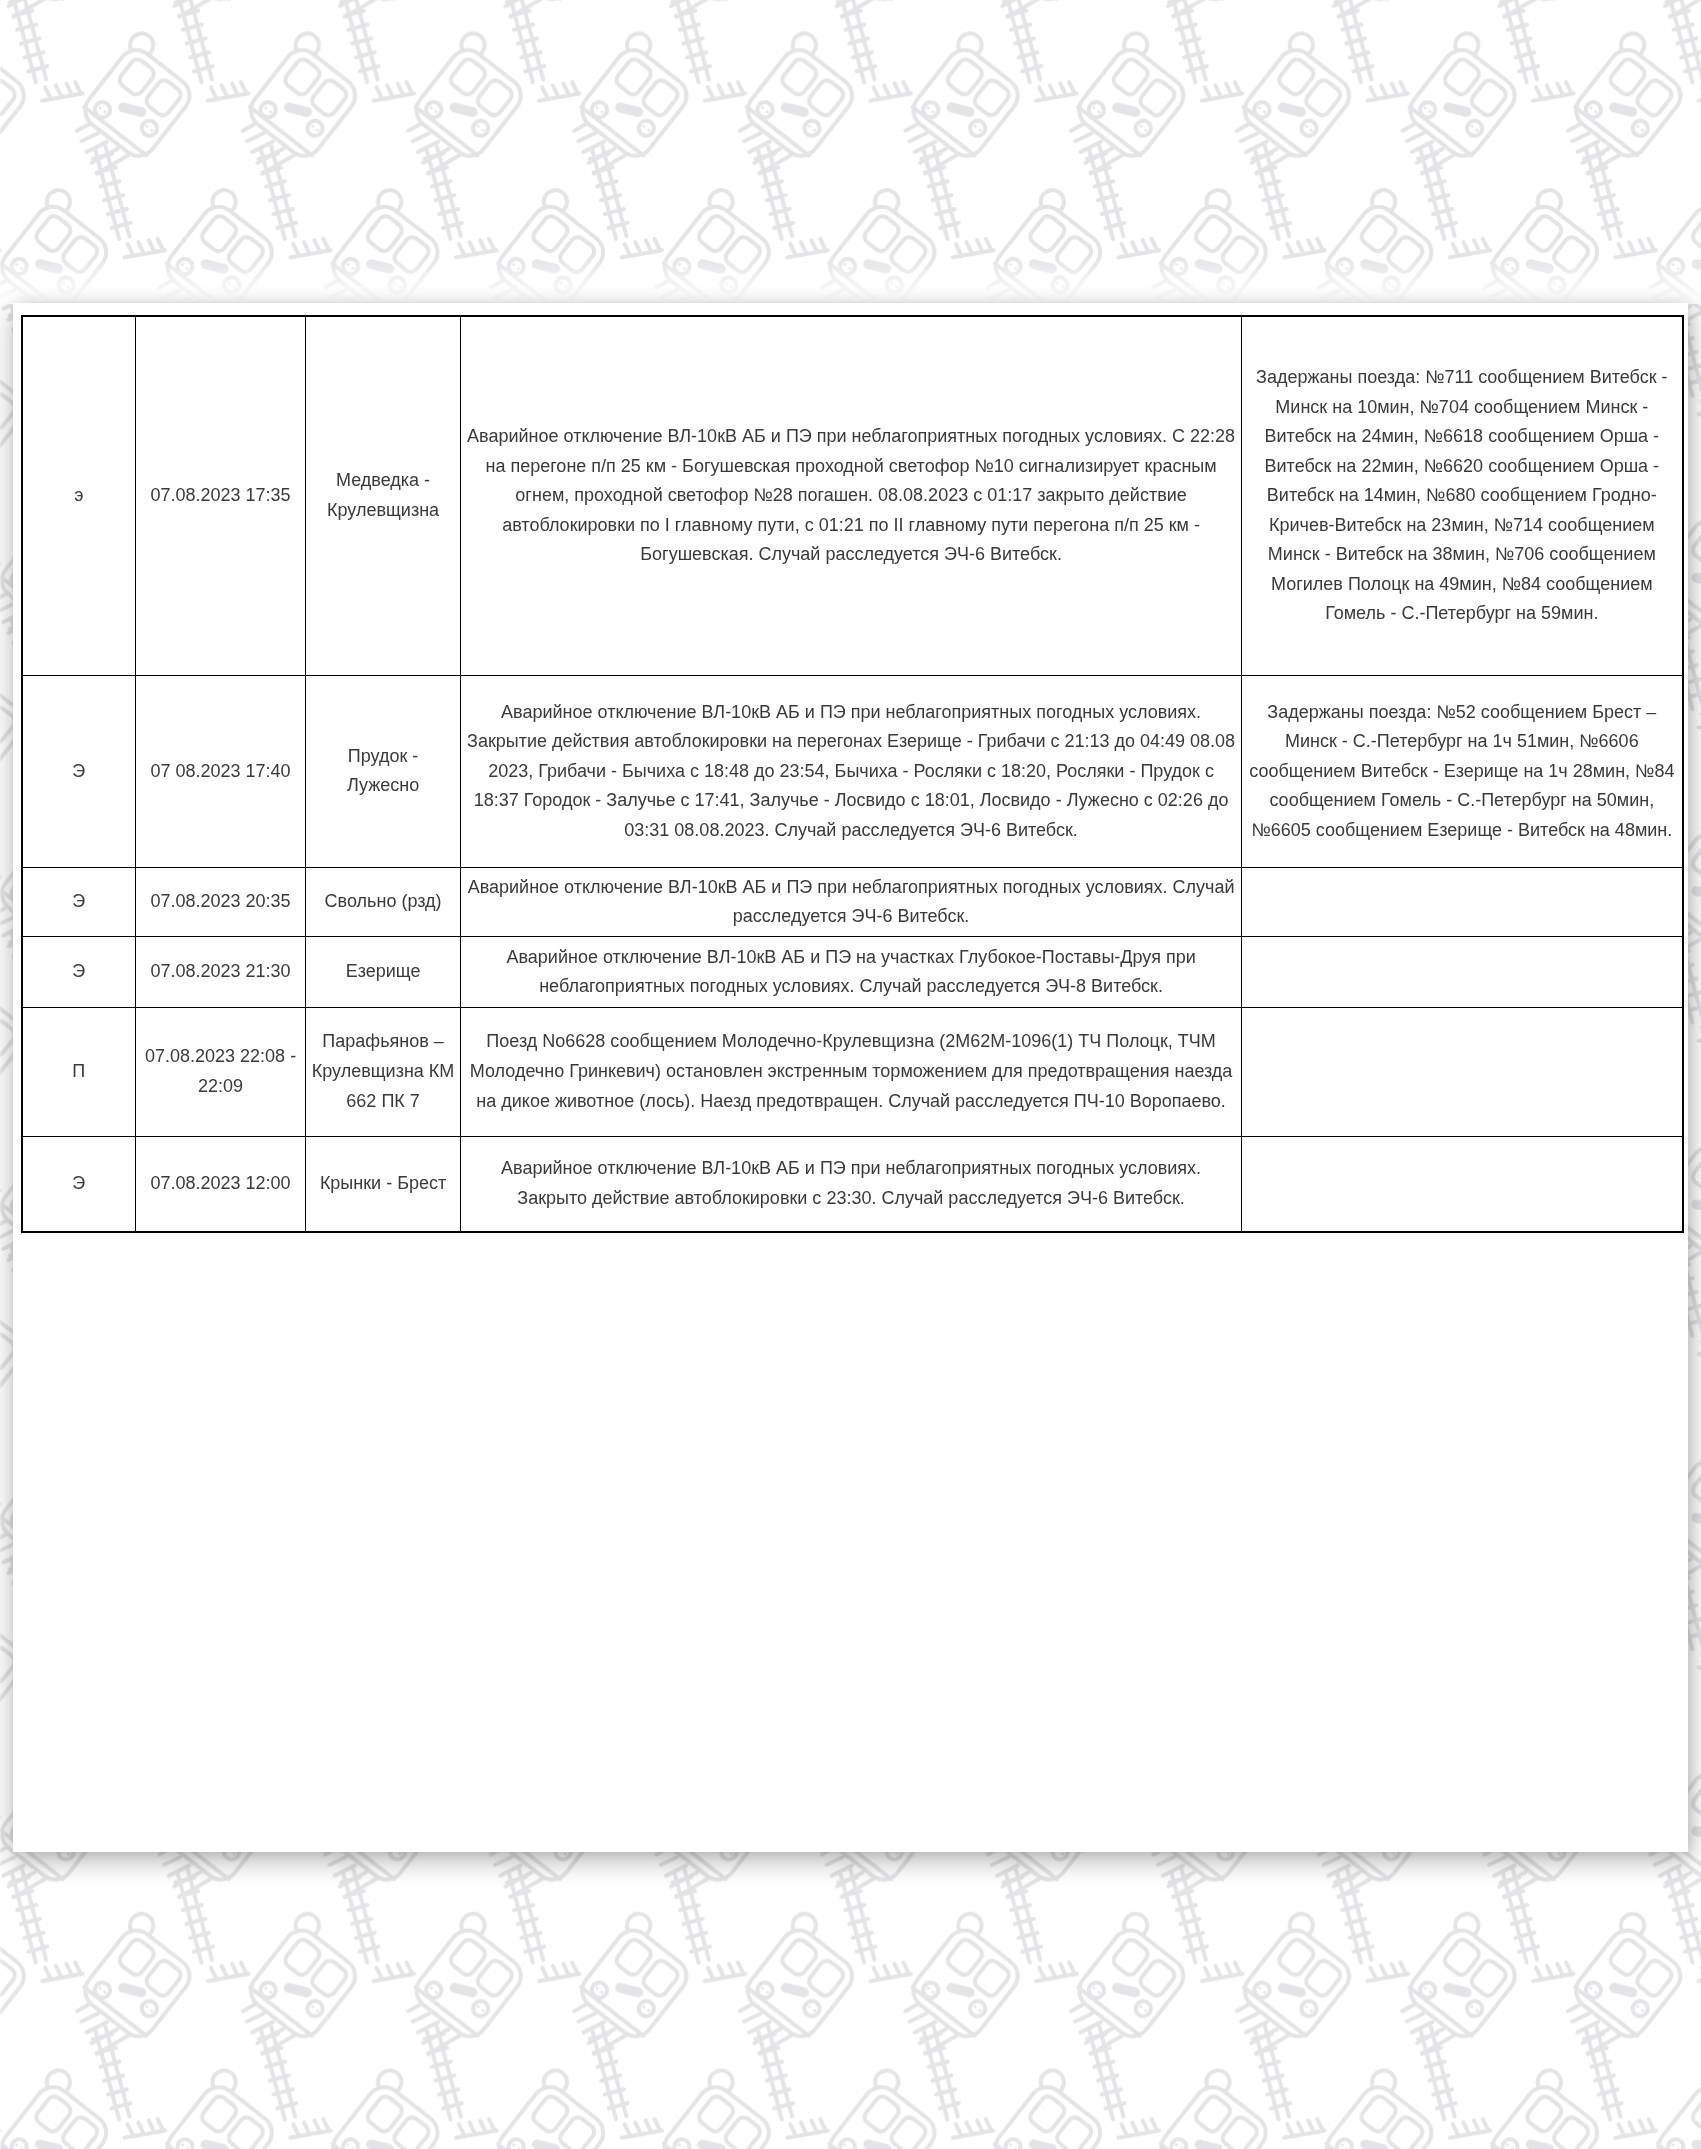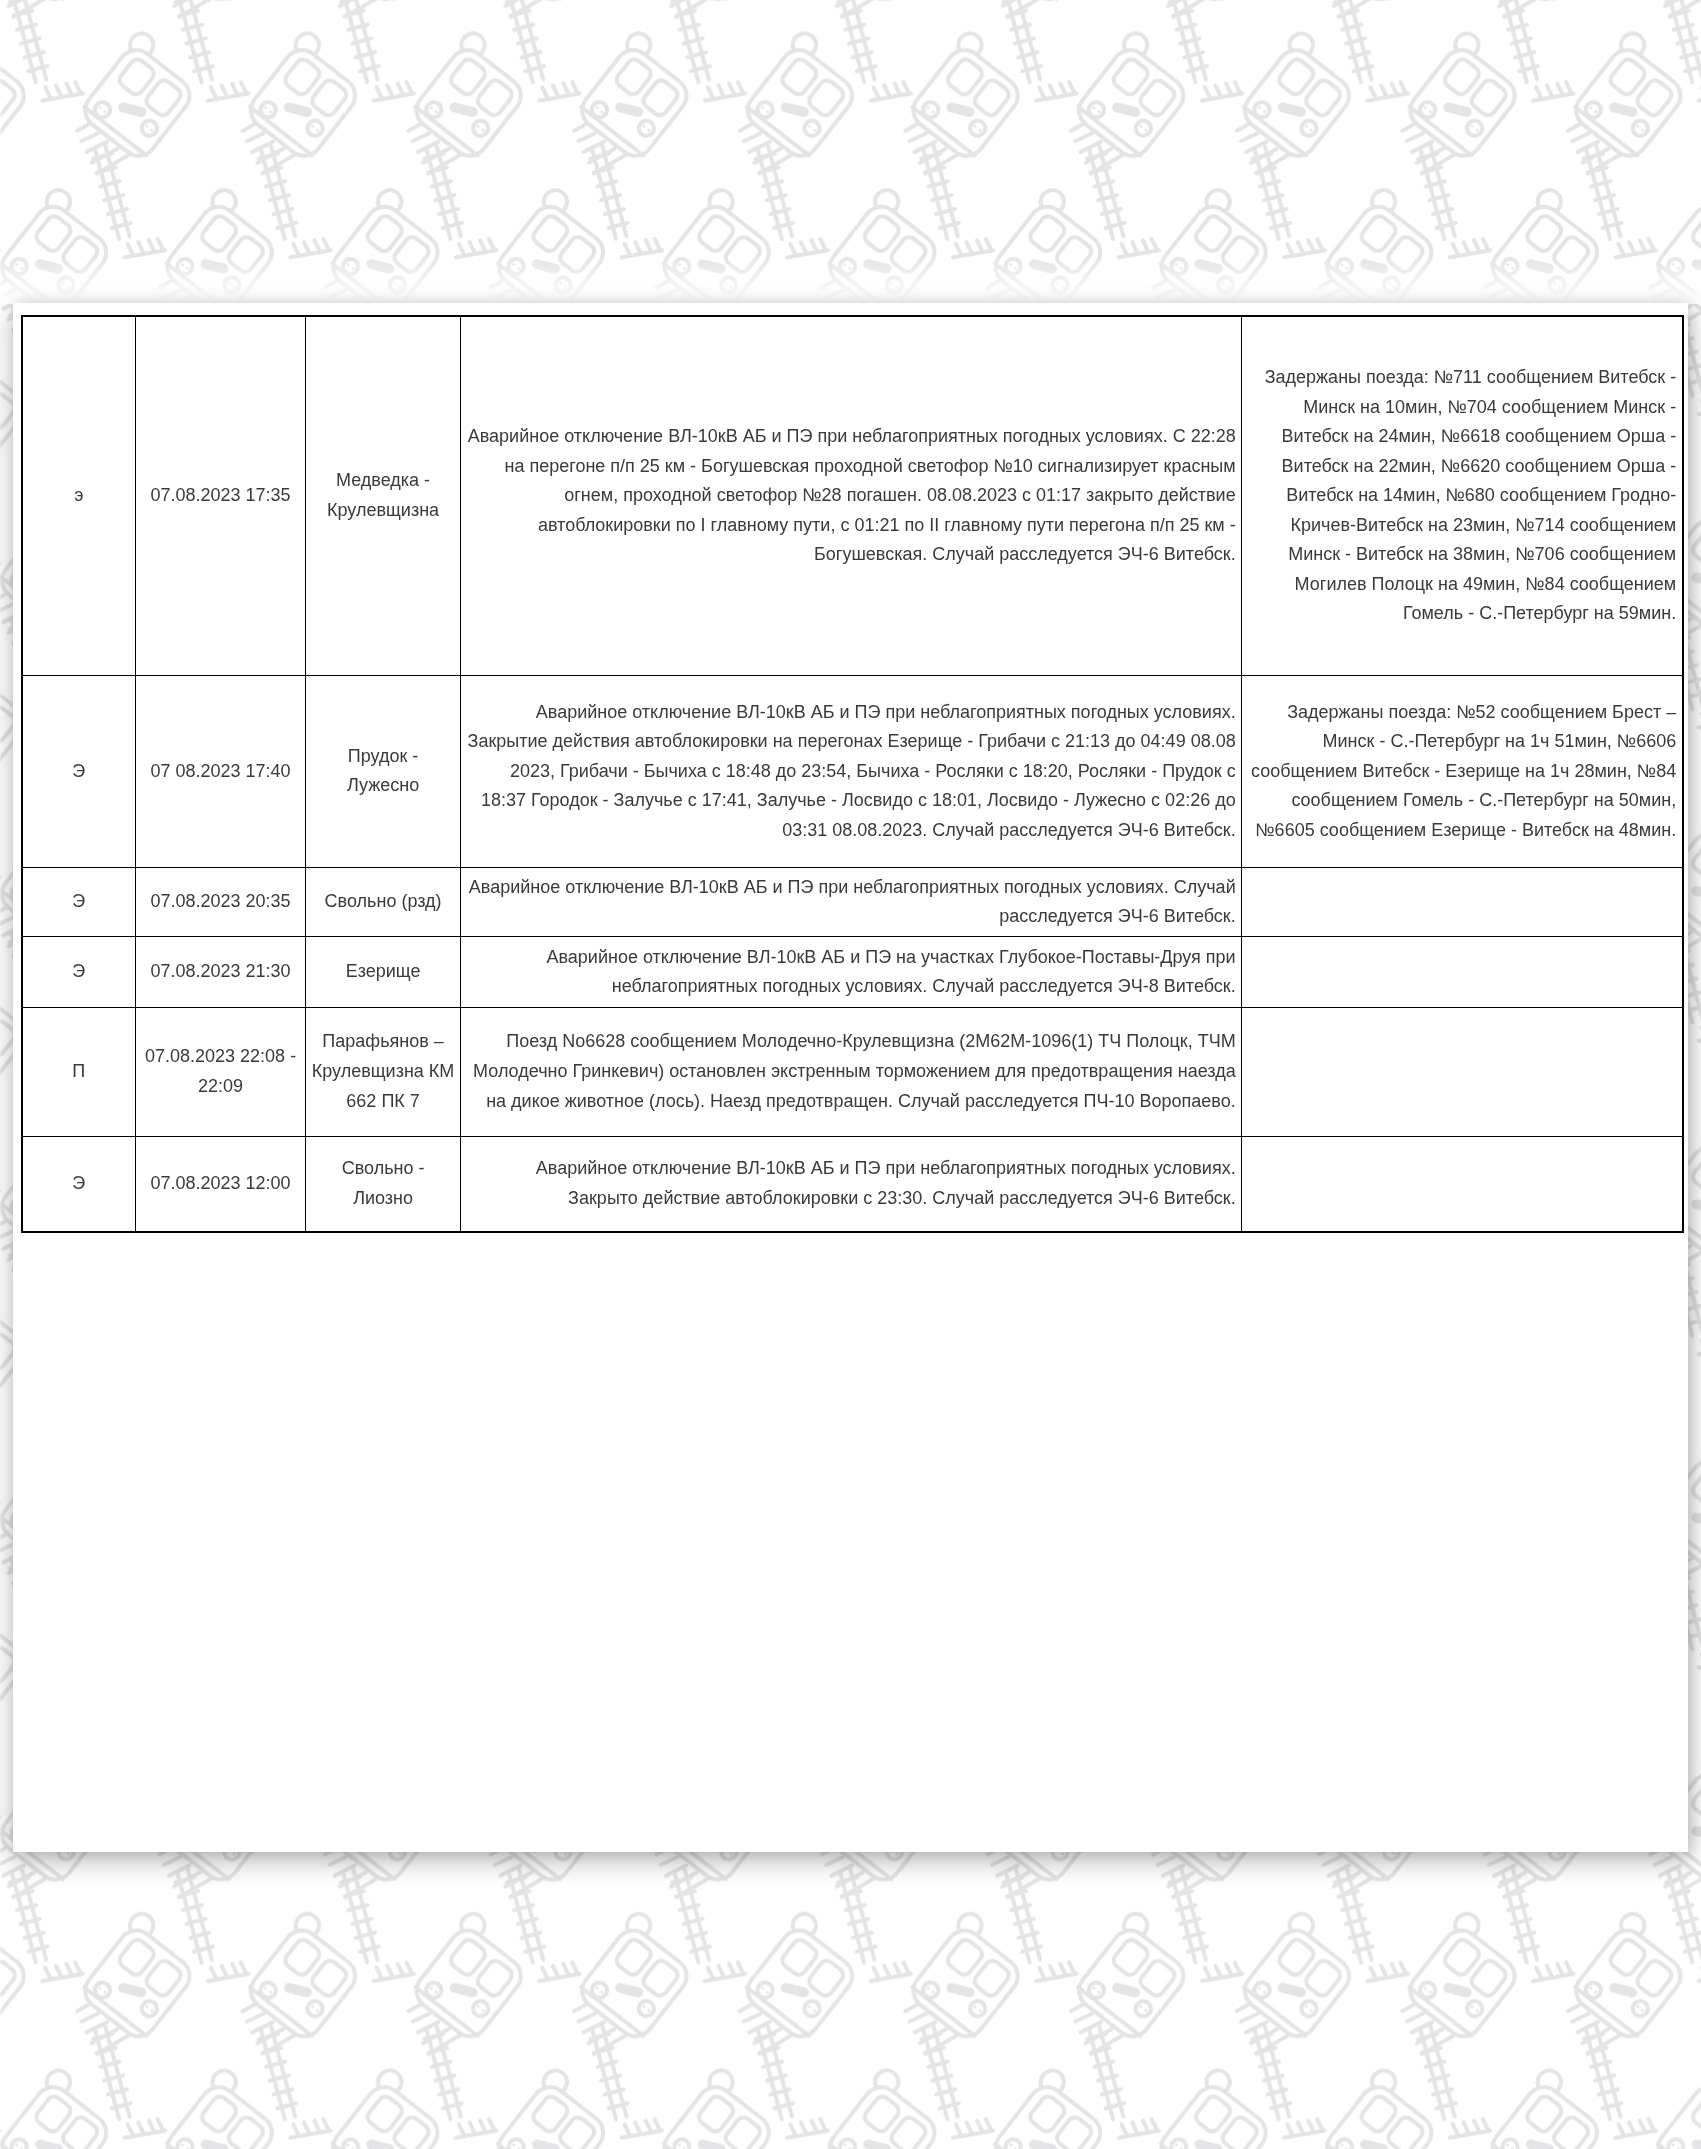--- a/index.html
+++ b/index.html
@@ -24,21 +24,21 @@
     border:2.7px solid #000;
     color:#3a3a3a;font-size:18px;line-height:1.64;
   }
   table.incidents td{
     border:1.8px solid #000;
     vertical-align:middle;
     padding:1.8px 5.4px;
     word-wrap:break-word;
   }
   td.c-type,td.c-date,td.c-loc{text-align:center;padding:1.8px 2.7px;}
-  td.c-desc,td.c-delay{text-align:right;}
+  td.c-desc,td.c-delay{text-align:center;}
   tr.row-0 td{height:355px;}
   tr.row-1 td{height:187px;}
   tr.row-2 td{height:65px;}
   tr.row-3 td{height:66px;}
   tr.row-4 td{height:124px;}
   tr.row-5 td{height:91px;}
 </style>
 </head>
 <body>
 
@@ -145,20 +145,20 @@
       <tr class="row-4">
         <td class="c-type">П</td>
         <td class="c-date">07.08.2023 22:08 - 22:09</td>
         <td class="c-loc">Парафьянов – Крулевщизна КМ 662 ПК 7</td>
         <td class="c-desc">Поезд No6628 сообщением Молодечно-Крулевщизна (2М62М-1096(1) ТЧ Полоцк, ТЧМ Молодечно Гринкевич) остановлен экстренным торможением для предотвращения наезда на дикое животное (лось). Наезд предотвращен. Случай расследуется ПЧ-10 Воропаево.</td>
         <td class="c-delay"></td>
       </tr>
       <tr class="row-5">
         <td class="c-type">Э</td>
         <td class="c-date">07.08.2023 12:00</td>
-        <td class="c-loc">Свольно - Лиозно</td>
+        <td class="c-loc">Крынки - Брест</td>
         <td class="c-desc">Аварийное отключение ВЛ-10кВ АБ и ПЭ при неблагоприятных погодных условиях. Закрыто действие автоблокировки с 23:30. Случай расследуется ЭЧ-6 Витебск.</td>
         <td class="c-delay"></td>
       </tr>
     </tbody>
   </table>
 </div>
 
 
 </body></html>

